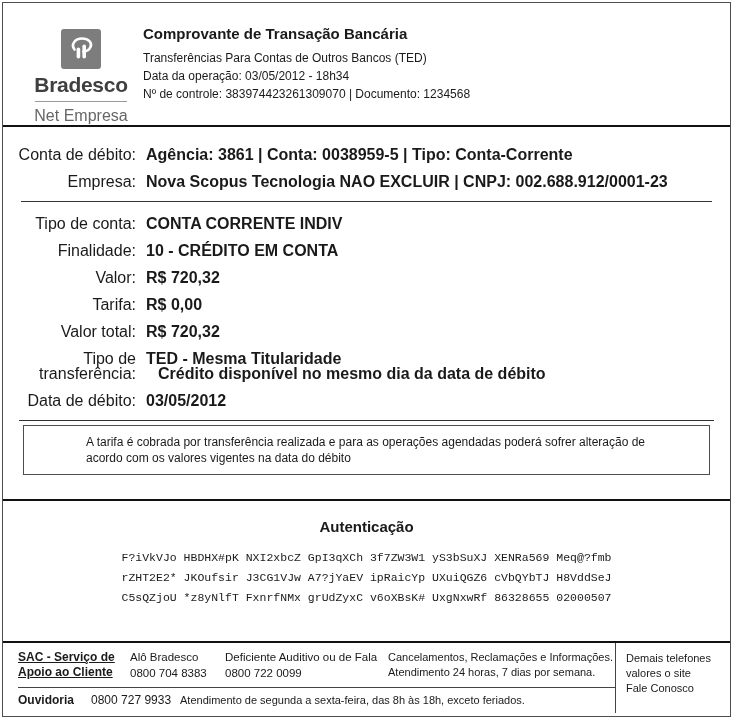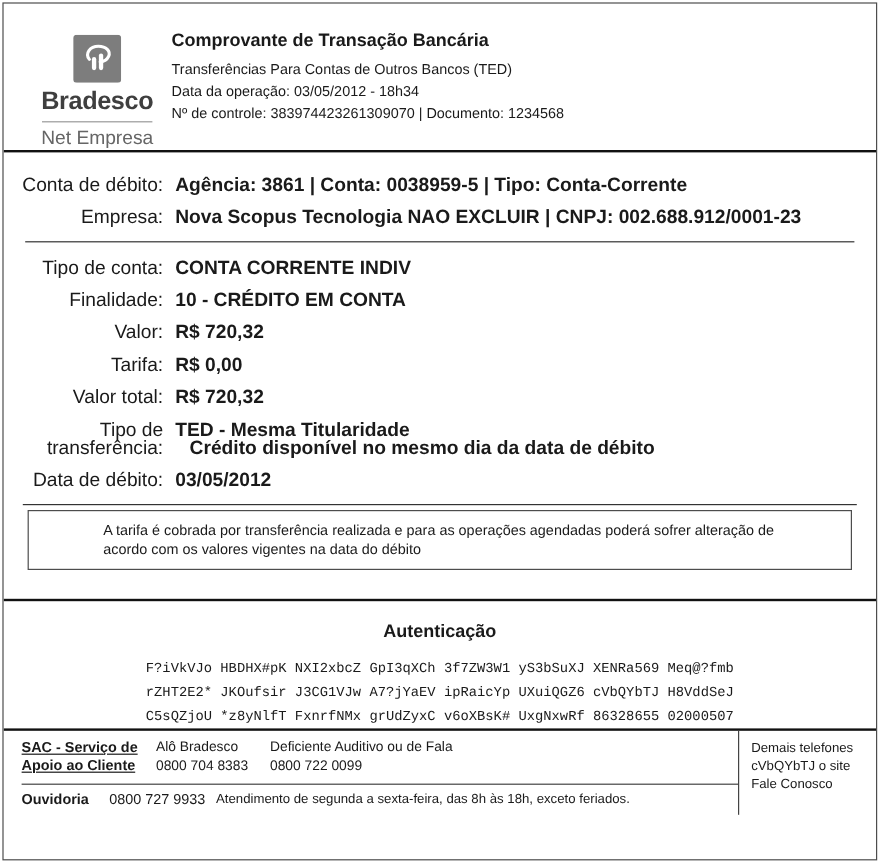--- a/index.html
+++ b/index.html
@@ -47,21 +47,21 @@
     border:1px solid #4d4d4d;
     margin:4px 20px 0;
     height:50px;
     display:flex; align-items:center;
     padding:0 62px;
   }
   .notice-box p { font-size:12px; line-height:16px; }
 
   
   .thick-line { border:none; border-top:2px solid #111; margin-top:24px; }
-  .auth { text-align:center; height:106px; }
+  .auth { text-align:center; height:140px; }
   .auth h2 { font-size:15px; font-weight:bold; padding-top:17px; }
   .auth-lines { margin-top:13px; }
   .auth-line {
     font-family:"Liberation Mono","DejaVu Sans Mono",monospace;
     font-size:11.5px; line-height:20px;
     white-space:pre;
   }
 
   
   .footer { border-top:2px solid #111; display:flex; height:72px; font-size:11.5px; }
@@ -189,28 +189,32 @@
       <div class="sac-row">
         <div class="sac-title">SAC - Serviço de Apoio ao Cliente</div>
         <div class="f-col col-alo">
           <div>Alô Bradesco</div>
           <div class="ph">0800 704 8383</div>
         </div>
         <div class="f-col col-deaf">
           <div>Deficiente Auditivo ou de Fala</div>
           <div class="ph">0800 722 0099</div>
         </div>
+        <div class="f-col col-info">
+          <div>Cancelamentos, Reclamações e Informações.</div>
+          <div>Atendimento 24 horas, 7 dias por semana.</div>
+        </div>
       </div>
       <hr class="footer-divider">
       <div class="ouv-row">
         <div class="ouv-title">Ouvidoria</div>
         <div class="ouv-phone">0800 727 9933</div>
         <div class="ouv-hours">Atendimento de segunda a sexta-feira, das 8h às 18h, exceto feriados.</div>
       </div>
     </div>
     <div class="footer-right">
       <div>Demais telefones</div>
-      <div>cVbQYbTJ o site</div>
+      <div>valores o site</div>
       <div>Fale Conosco</div>
     </div>
   </footer>
 
 </div>
 
 </body></html>

